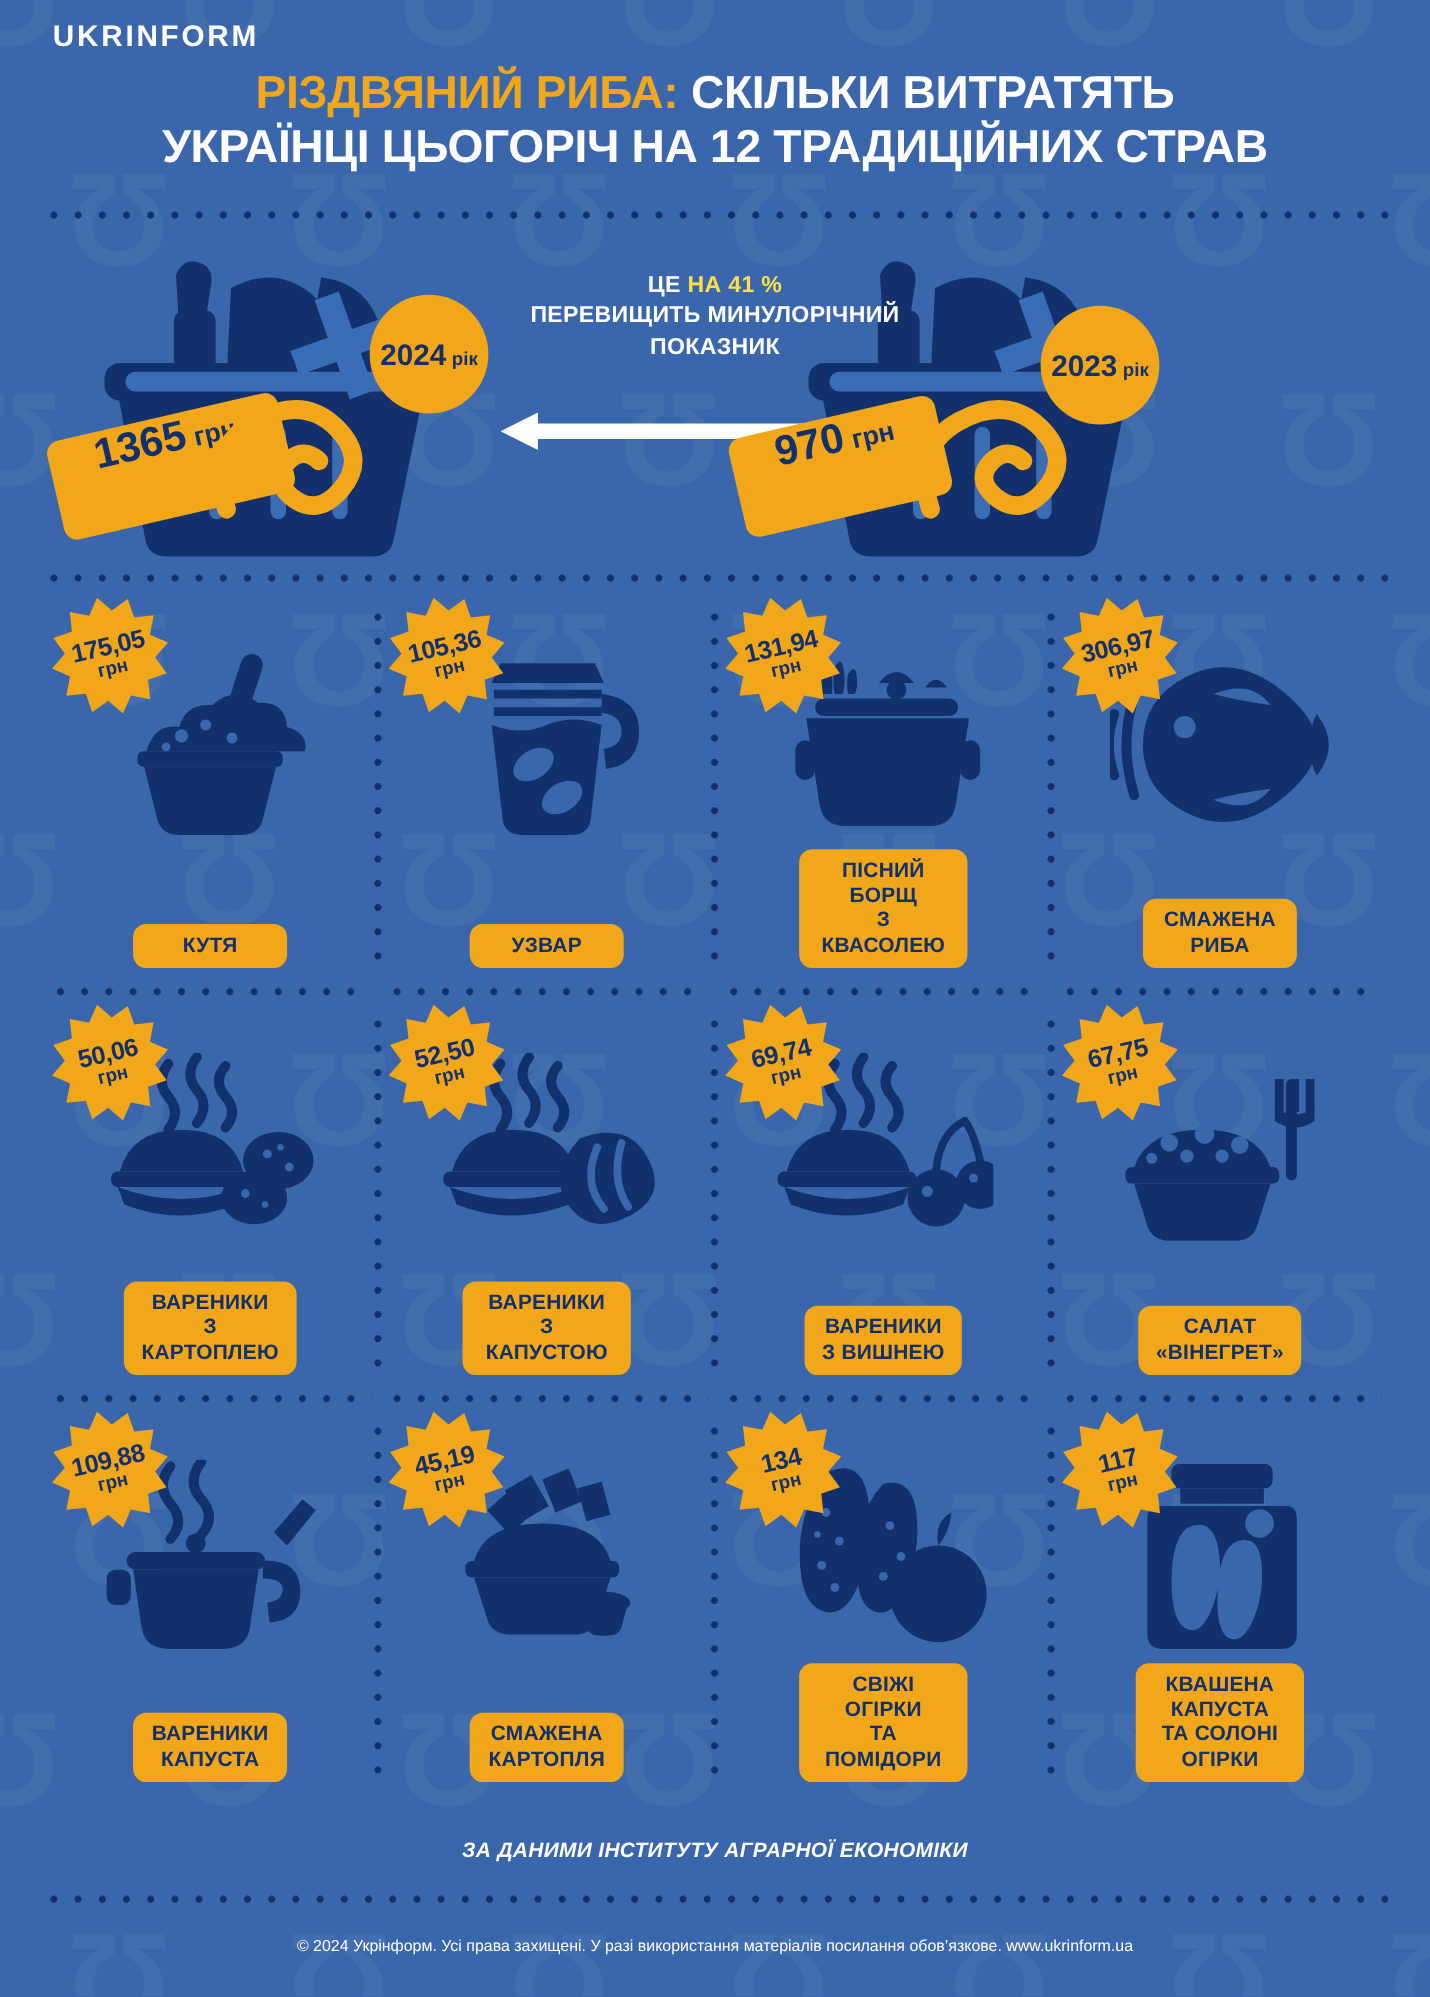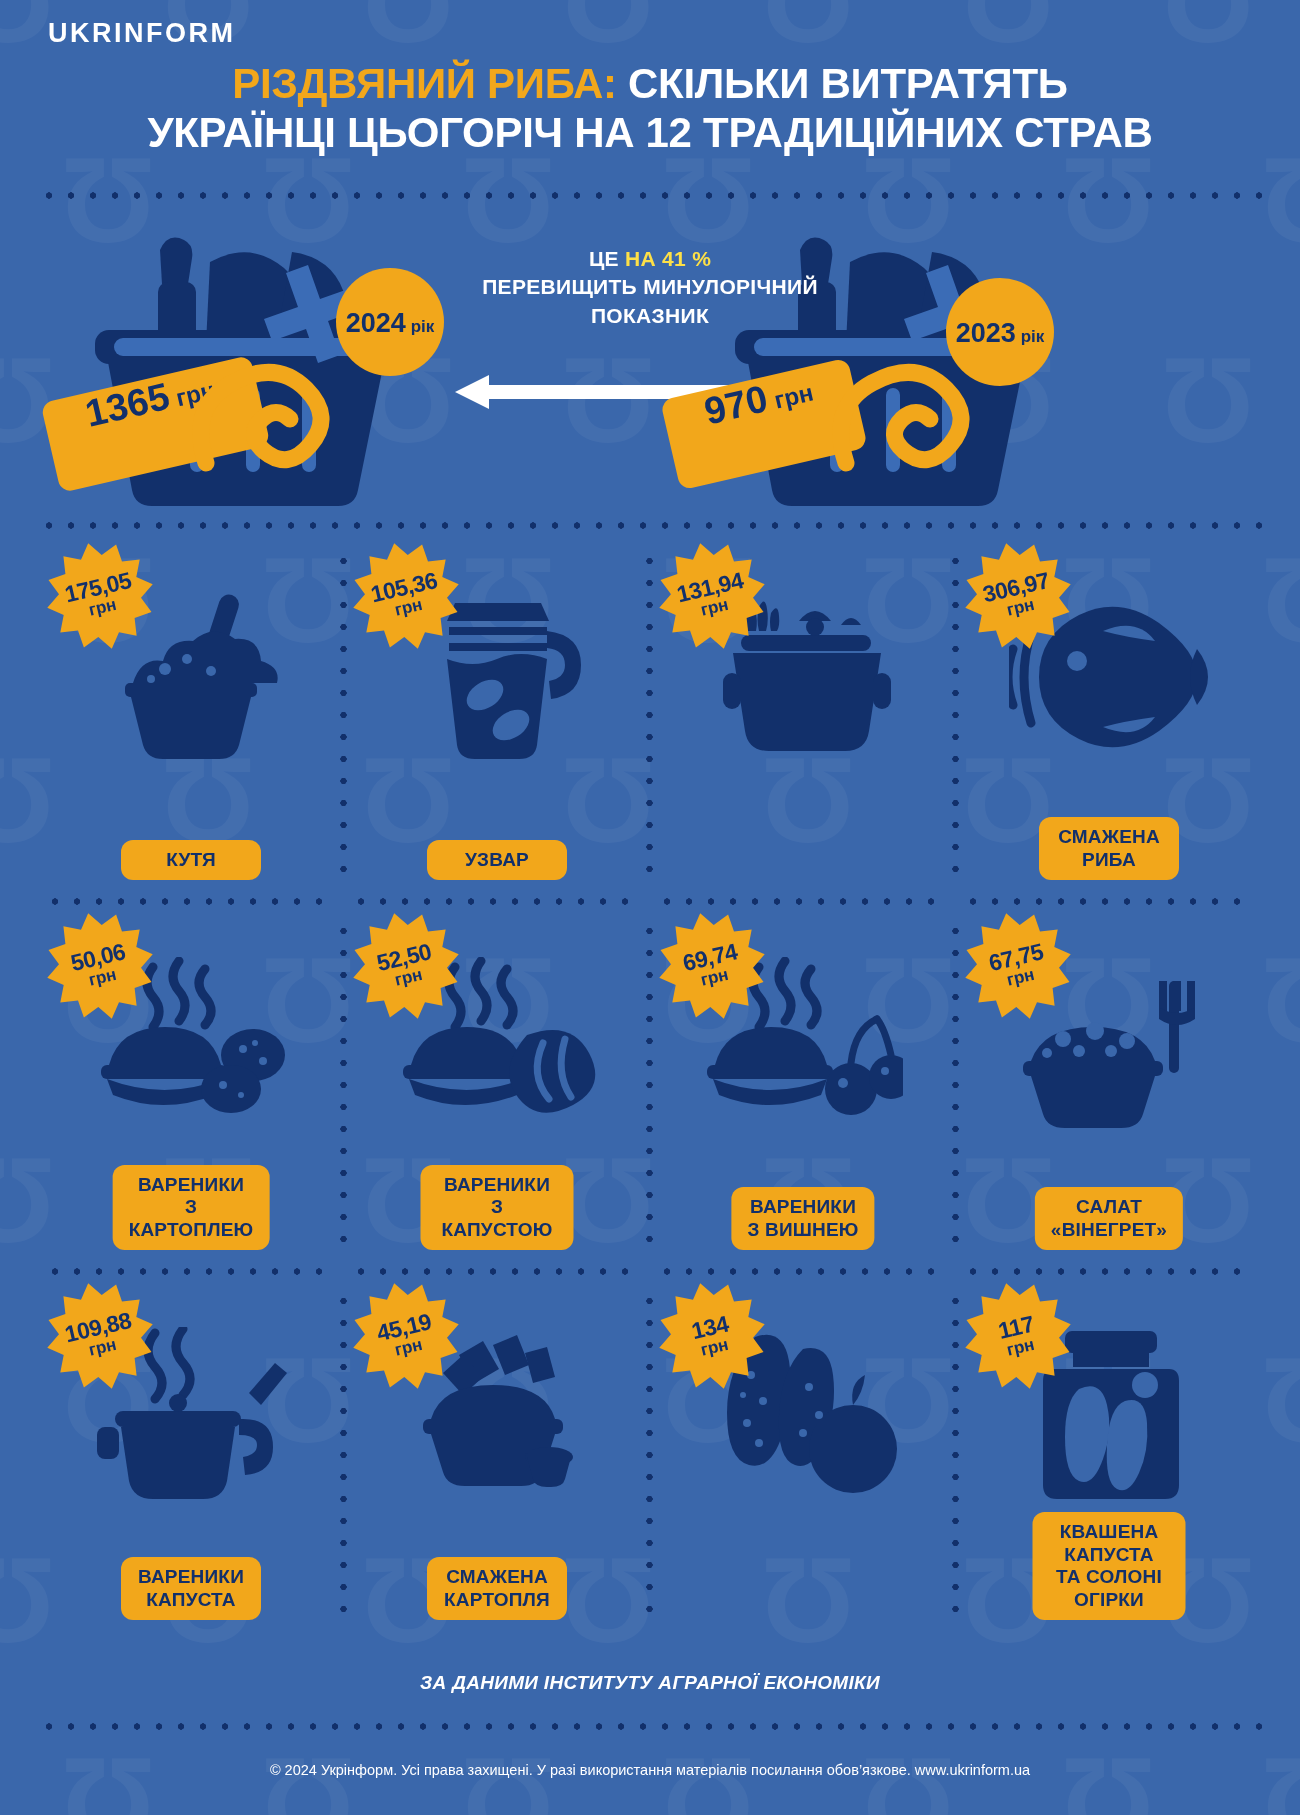--- a/index.html
+++ b/index.html
@@ -447,20 +447,22 @@
     <rect x="170" y="86" width="18" height="36" rx="9"></rect>
     </g>
           </svg>
         </div>
         <div class="star"><svg viewBox="0 0 108 108" width="108" height="108">
             <polygon points="42.2,1.3 55.7,13.0 70.1,2.5 76.0,19.4 93.7,17.4 90.3,35.0 106.7,42.2 95.0,55.7 105.5,70.1 88.6,76.0 90.6,93.7 73.0,90.3 65.8,106.7 52.3,95.0 37.9,105.5 32.0,88.6 14.3,90.6 17.7,73.0 1.3,65.8 13.0,52.3 2.5,37.9 19.4,32.0 17.4,14.3 35.0,17.7" fill="#f2a71b"></polygon>
           </svg><div class="star-text">
          <span class="amount">131,94</span>
          <span class="unit">грн</span>
        </div></div>
+        <div class="dish-label">ПІСНИЙ БОРЩ
+З КВАСОЛЕЮ</div>
         <div class="vdots" style="left: -4px; top: 18px; bottom: 18px;"></div>
       </div>
       <div class="cell">
         <div class="dish-art">
           <svg viewBox="0 0 200 180" width="200" height="180">
             <g fill="#12306b">
     <path d="M150 36 q38 28 38 54 q0 26 -38 54 q-40 28 -80 8 q-40 -20 -40 -62 q0 -42 40 -62 q40 -20 80 8z"></path>
     <path d="M188 62 q22 28 0 56 q-14 -28 0 -56z"></path>
     </g>
             <g fill="#3a67ab">
@@ -693,20 +695,22 @@
               <circle cx="100" cy="106" r="4"></circle>
     </g>
           </svg>
         </div>
         <div class="star"><svg viewBox="0 0 108 108" width="108" height="108">
             <polygon points="42.2,1.3 55.7,13.0 70.1,2.5 76.0,19.4 93.7,17.4 90.3,35.0 106.7,42.2 95.0,55.7 105.5,70.1 88.6,76.0 90.6,93.7 73.0,90.3 65.8,106.7 52.3,95.0 37.9,105.5 32.0,88.6 14.3,90.6 17.7,73.0 1.3,65.8 13.0,52.3 2.5,37.9 19.4,32.0 17.4,14.3 35.0,17.7" fill="#f2a71b"></polygon>
           </svg><div class="star-text">
          <span class="amount">134</span>
          <span class="unit">грн</span>
        </div></div>
+        <div class="dish-label">СВІЖІ ОГІРКИ
+ТА ПОМІДОРИ</div>
         <div class="vdots" style="left: -4px; top: 18px; bottom: 18px;"></div>
         <div class="dots" style="left: 6px; right: 6px; top: -4px;"></div>
       </div>
       <div class="cell">
         <div class="dish-art">
           <svg viewBox="0 0 200 180" width="200" height="180">
             <g fill="#12306b">
     <rect x="56" y="4" width="92" height="22" rx="7"></rect>
     <rect x="64" y="26" width="76" height="14"></rect>
     <path d="M44 42 h116 q10 0 10 12 v104 q0 14 -14 14 H48 q-14 0 -14 -14 V54 q0 -12 10 -12z"></path>

